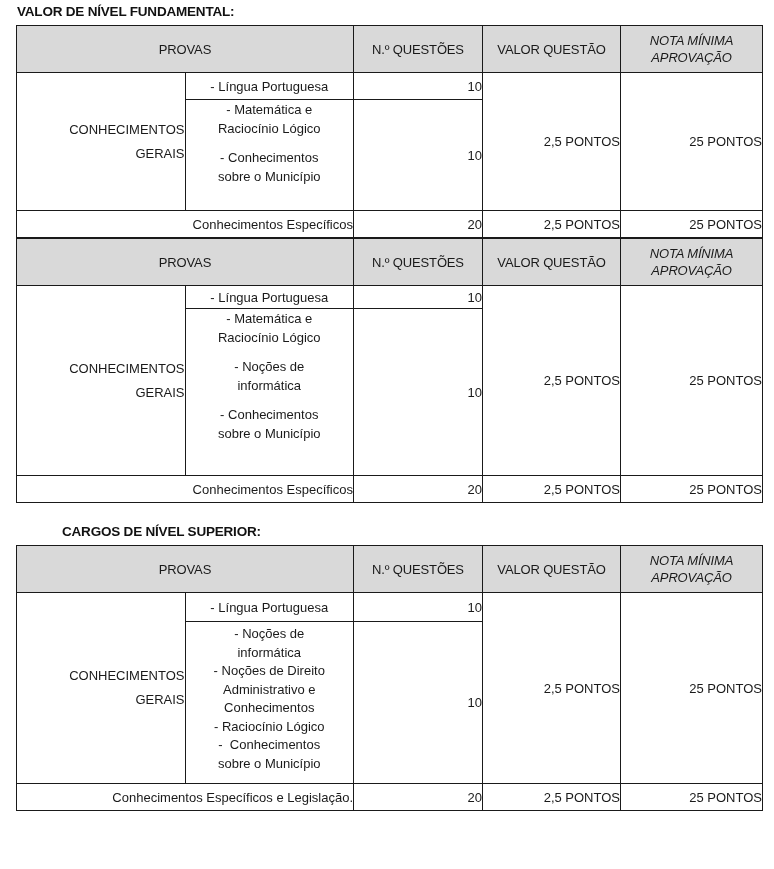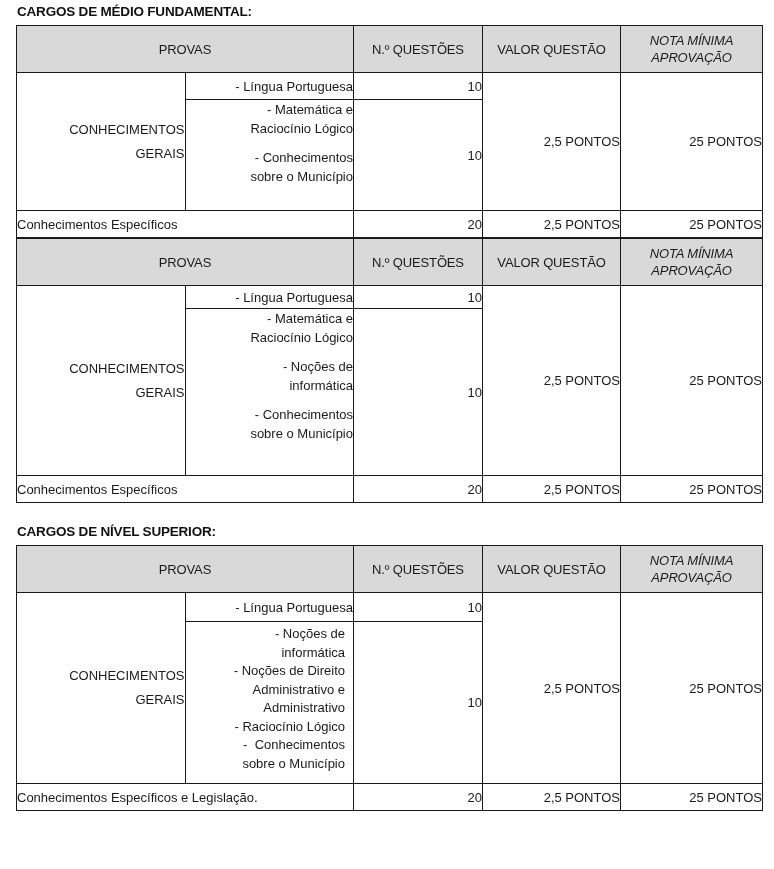--- a/index.html
+++ b/index.html
@@ -28,21 +28,21 @@
     font-family: "Liberation Sans", sans-serif;
     font-weight: bold;
     font-size: 13.5px;
     letter-spacing: -0.2px;
     color: #111111;
     padding: 0 0 5px 1px;
     line-height: 16px;
   }
   .s1 .section-title { padding-top: 4px; }
   .s2 .section-title { padding-top: 21px; }
-  .s3 .section-title { padding-top: 21px; }
+  .s3 .section-title { padding-top: 21px; margin-left: 45px; }
 
   table.grid {
     border-collapse: collapse;
     table-layout: fixed;
     width: 742px;
     border: 1.4px solid #1a1a1a;
     padding-left: 11px;
   }
   table.grid td, table.grid th {
     border: 1.1px solid #1a1a1a;
@@ -67,46 +67,46 @@
   th.h-valor { width: 137px; }
   th.h-nota { width: 141px; font-style: italic; }
 
   td.c-left-label {
     text-align: right;
     font-size: 13px;
     line-height: 24px;
     padding: 0 6px;
   }
   td.c-sub {
-    text-align: right;
+    text-align: center;
     padding: 4px 8px 5px 8px;
     font-size: 13px;
     line-height: 19px;
   }
   td.c-sub.tight { line-height: 18.5px; padding: 3px 8px 3px 8px; }
   td.c-num, td.c-valor, td.c-nota {
     text-align: right;
     font-size: 13px;
   }
   td.c-full {
-    text-align: left;
+    text-align: right;
     font-size: 13px;
     height: 26px;
     padding: 2px 0;
   }
   .sub-line { display: block; white-space: pre; }
   .sub-gap { display: block; height: 10px; }
 </style>
 </head>
 <body>
 
 <div class="page">
 
   <div class="section s1">
-    <div class="section-title">CARGOS DE MÉDIO FUNDAMENTAL:</div>
+    <div class="section-title">VALOR DE NÍVEL FUNDAMENTAL:</div>
     <table class="grid">
       <thead>
         <tr>
           <th class="h-provas" colspan="2">PROVAS</th>
           <th class="h-num">N.º QUESTÕES</th>
           <th class="h-valor">VALOR QUESTÃO</th>
           <th class="h-nota">NOTA MÍNIMA APROVAÇÃO</th>
         </tr>
       </thead>
       <tbody>
@@ -202,21 +202,21 @@
           <td class="c-num">10</td>
           <td class="c-valor" rowspan="2">2,5 PONTOS</td>
           <td class="c-nota" rowspan="2">25 PONTOS</td>
         </tr>
         <tr>
           <td class="c-sub tight" style="height:155px;vertical-align:top;">
             <span class="sub-line">- Noções de</span>
             <span class="sub-line">informática</span>
             <span class="sub-line">- Noções de Direito</span>
             <span class="sub-line">Administrativo e</span>
-            <span class="sub-line">Administrativo</span>
+            <span class="sub-line">Conhecimentos</span>
             <span class="sub-line">- Raciocínio Lógico</span>
             <span class="sub-line">-  Conhecimentos</span>
             <span class="sub-line">sobre o Município</span>
           </td>
           <td class="c-num">10</td>
         </tr>
         <tr>
           <td class="c-full" colspan="2">Conhecimentos Específicos e Legislação.</td>
           <td class="c-num">20</td>
           <td class="c-valor">2,5 PONTOS</td>

